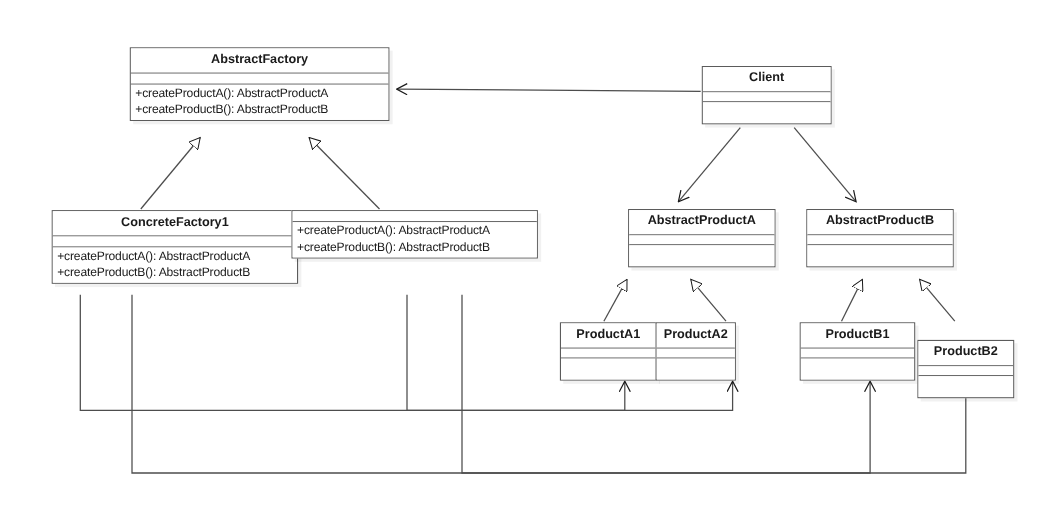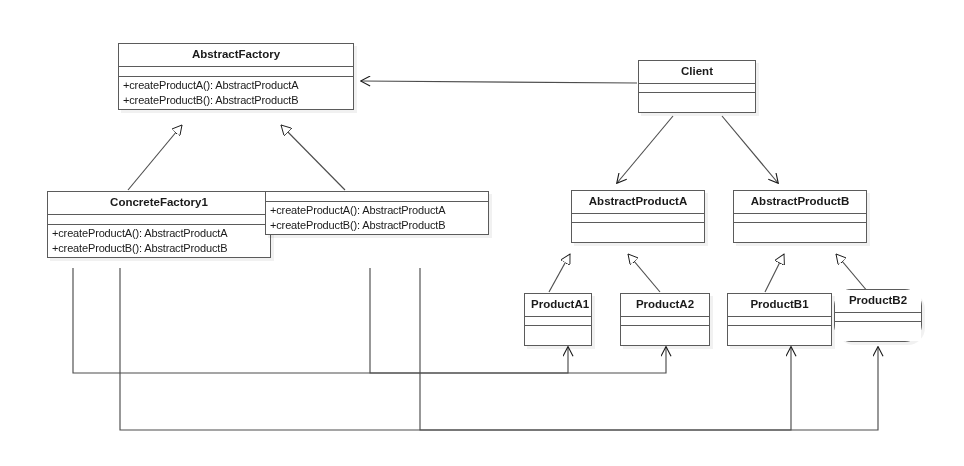--- a/index.html
+++ b/index.html
@@ -154,37 +154,37 @@
     <div class="uml-attrs"></div>
     <div class="uml-ops empty"></div>
   </div>
 
   <div class="uml-class" style="left:733px; top:190px; width:134px;">
     <div class="uml-name">AbstractProductB</div>
     <div class="uml-attrs"></div>
     <div class="uml-ops empty"></div>
   </div>
 
-  <div class="uml-class" style="left:524px; top:293px; width:68px;">
+  <div class="uml-class" style="left:509px; top:293px; width:88px;">
     <div class="uml-name">ProductA1</div>
     <div class="uml-attrs"></div>
     <div class="uml-ops empty"></div>
   </div>
 
-  <div class="uml-class" style="left:620px; top:293px; width:90px;">
+  <div class="uml-class" style="left:596px; top:293px; width:73px;">
     <div class="uml-name">ProductA2</div>
     <div class="uml-attrs"></div>
     <div class="uml-ops empty"></div>
   </div>
 
   <div class="uml-class" style="left:727px; top:293px; width:105px;">
     <div class="uml-name">ProductB1</div>
     <div class="uml-attrs"></div>
     <div class="uml-ops empty"></div>
   </div>
 
-  <div class="uml-class" style="left:834px; top:289px; width:88px;border-radius:17px;">
+  <div class="uml-class" style="left:834px; top:309px; width:88px;">
     <div class="uml-name">ProductB2</div>
     <div class="uml-attrs"></div>
     <div class="uml-ops empty"></div>
   </div>
 
 </div>
 
 </body></html>

